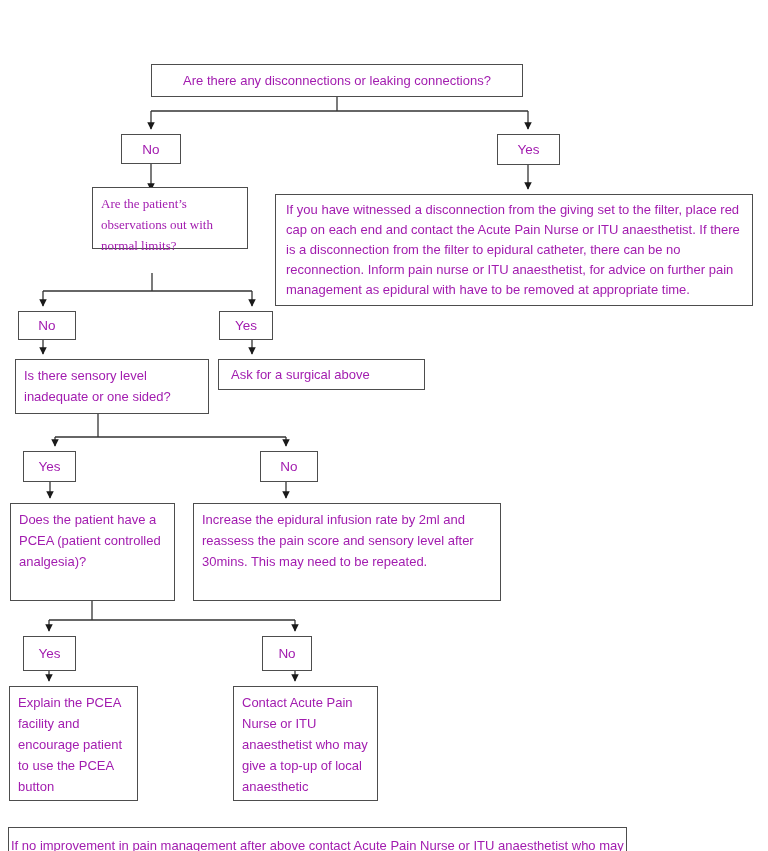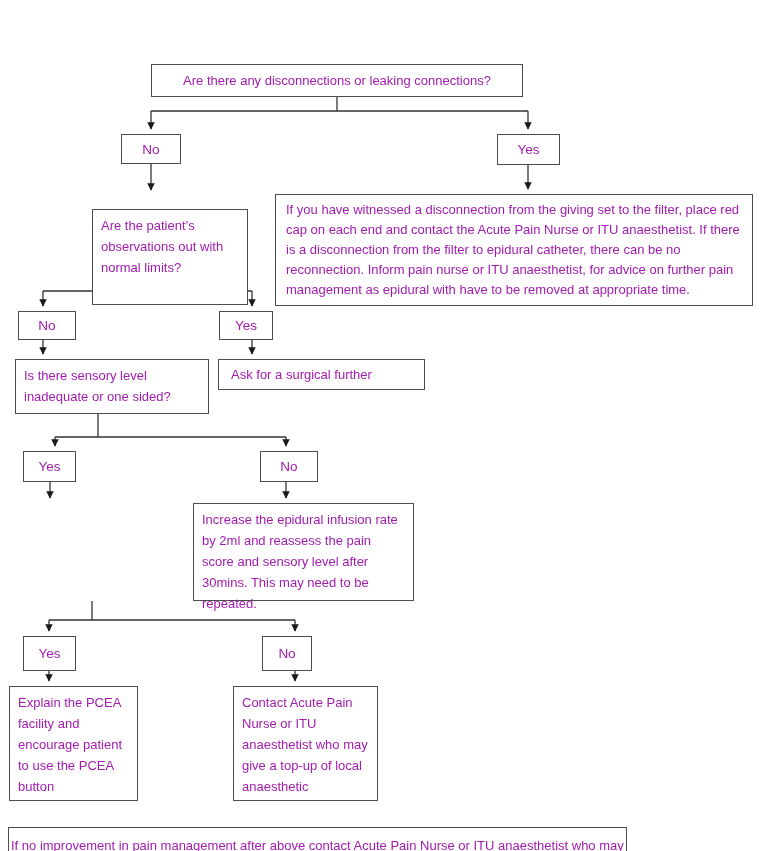--- a/index.html
+++ b/index.html
@@ -107,36 +107,37 @@
   </svg>
 
   <div class="node center" style="left:151px; top:16px; width:372px; height:33px;">Are there any disconnections or leaking connections?</div>
 
   <div class="node answer" style="left:121px; top:86px; width:60px; height:30px;">No</div>
 
   <div class="node answer" style="left:497px; top:86px; width:63px; height:31px;">Yes</div>
 
   <div class="node" style="left:275px; top:146px; width:478px; height:112px; padding:5px 10px; line-height:20px;">If you have witnessed a disconnection from the giving set to the filter, place red cap on each end and contact the Acute Pain Nurse or ITU anaesthetist. If there is a disconnection from the filter to epidural catheter, there can be no reconnection. Inform pain nurse or ITU anaesthetist, for advice on further pain management as epidural with have to be removed at appropriate time.</div>
 
-  <div class="node" style="left:92px; top:161px; width:156px; height:96px;">Are the patient’s observations out with normal limits?</div>
+  <div class="node" style="left:92px; top:139px; width:156px; height:62px;font-family:Liberation Serif, serif;">Are the patient’s observations out with normal limits?</div>
 
   <div class="node answer" style="left:18px; top:263px; width:58px; height:29px;">No</div>
 
   <div class="node answer" style="left:219px; top:263px; width:54px; height:29px;">Yes</div>
 
   <div class="node" style="left:15px; top:311px; width:194px; height:55px;">Is there sensory level inadequate or one sided?</div>
 
-  <div class="node vcenter" style="left:218px; top:311px; width:207px; height:31px;">Ask for a surgical further</div>
+  <div class="node vcenter" style="left:218px; top:311px; width:207px; height:31px;">Ask for a surgical above</div>
 
   <div class="node answer" style="left:23px; top:403px; width:53px; height:31px;">Yes</div>
 
   <div class="node answer" style="left:260px; top:403px; width:58px; height:31px;">No</div>
 
+  <div class="node" style="left:10px; top:455px; width:165px; height:98px;">Does the patient have a PCEA (patient controlled analgesia)?</div>
 
-  <div class="node" style="left:193px; top:455px; width:221px; height:98px;">Increase the epidural infusion rate by 2ml and reassess the pain score and sensory level after 30mins. This may need to be repeated.</div>
+  <div class="node" style="left:193px; top:455px; width:308px; height:98px;">Increase the epidural infusion rate by 2ml and reassess the pain score and sensory level after 30mins. This may need to be repeated.</div>
 
   <div class="node answer" style="left:23px; top:588px; width:53px; height:35px;">Yes</div>
 
   <div class="node answer" style="left:262px; top:588px; width:50px; height:35px;">No</div>
 
   <div class="node" style="left:233px; top:638px; width:145px; height:115px;">Contact Acute Pain Nurse or ITU anaesthetist who may give a top-up of local anaesthetic</div>
 
   <div class="node" style="left:9px; top:638px; width:129px; height:115px;">Explain the PCEA facility and encourage patient to use the PCEA button</div>
 
   <div class="node" style="left:8px; top:779px; width:619px; height:59px; padding:8px 2px; line-height:20px;">If no improvement in pain management after above contact Acute Pain Nurse or ITU anaesthetist who may need to consider another form of pain management</div>

